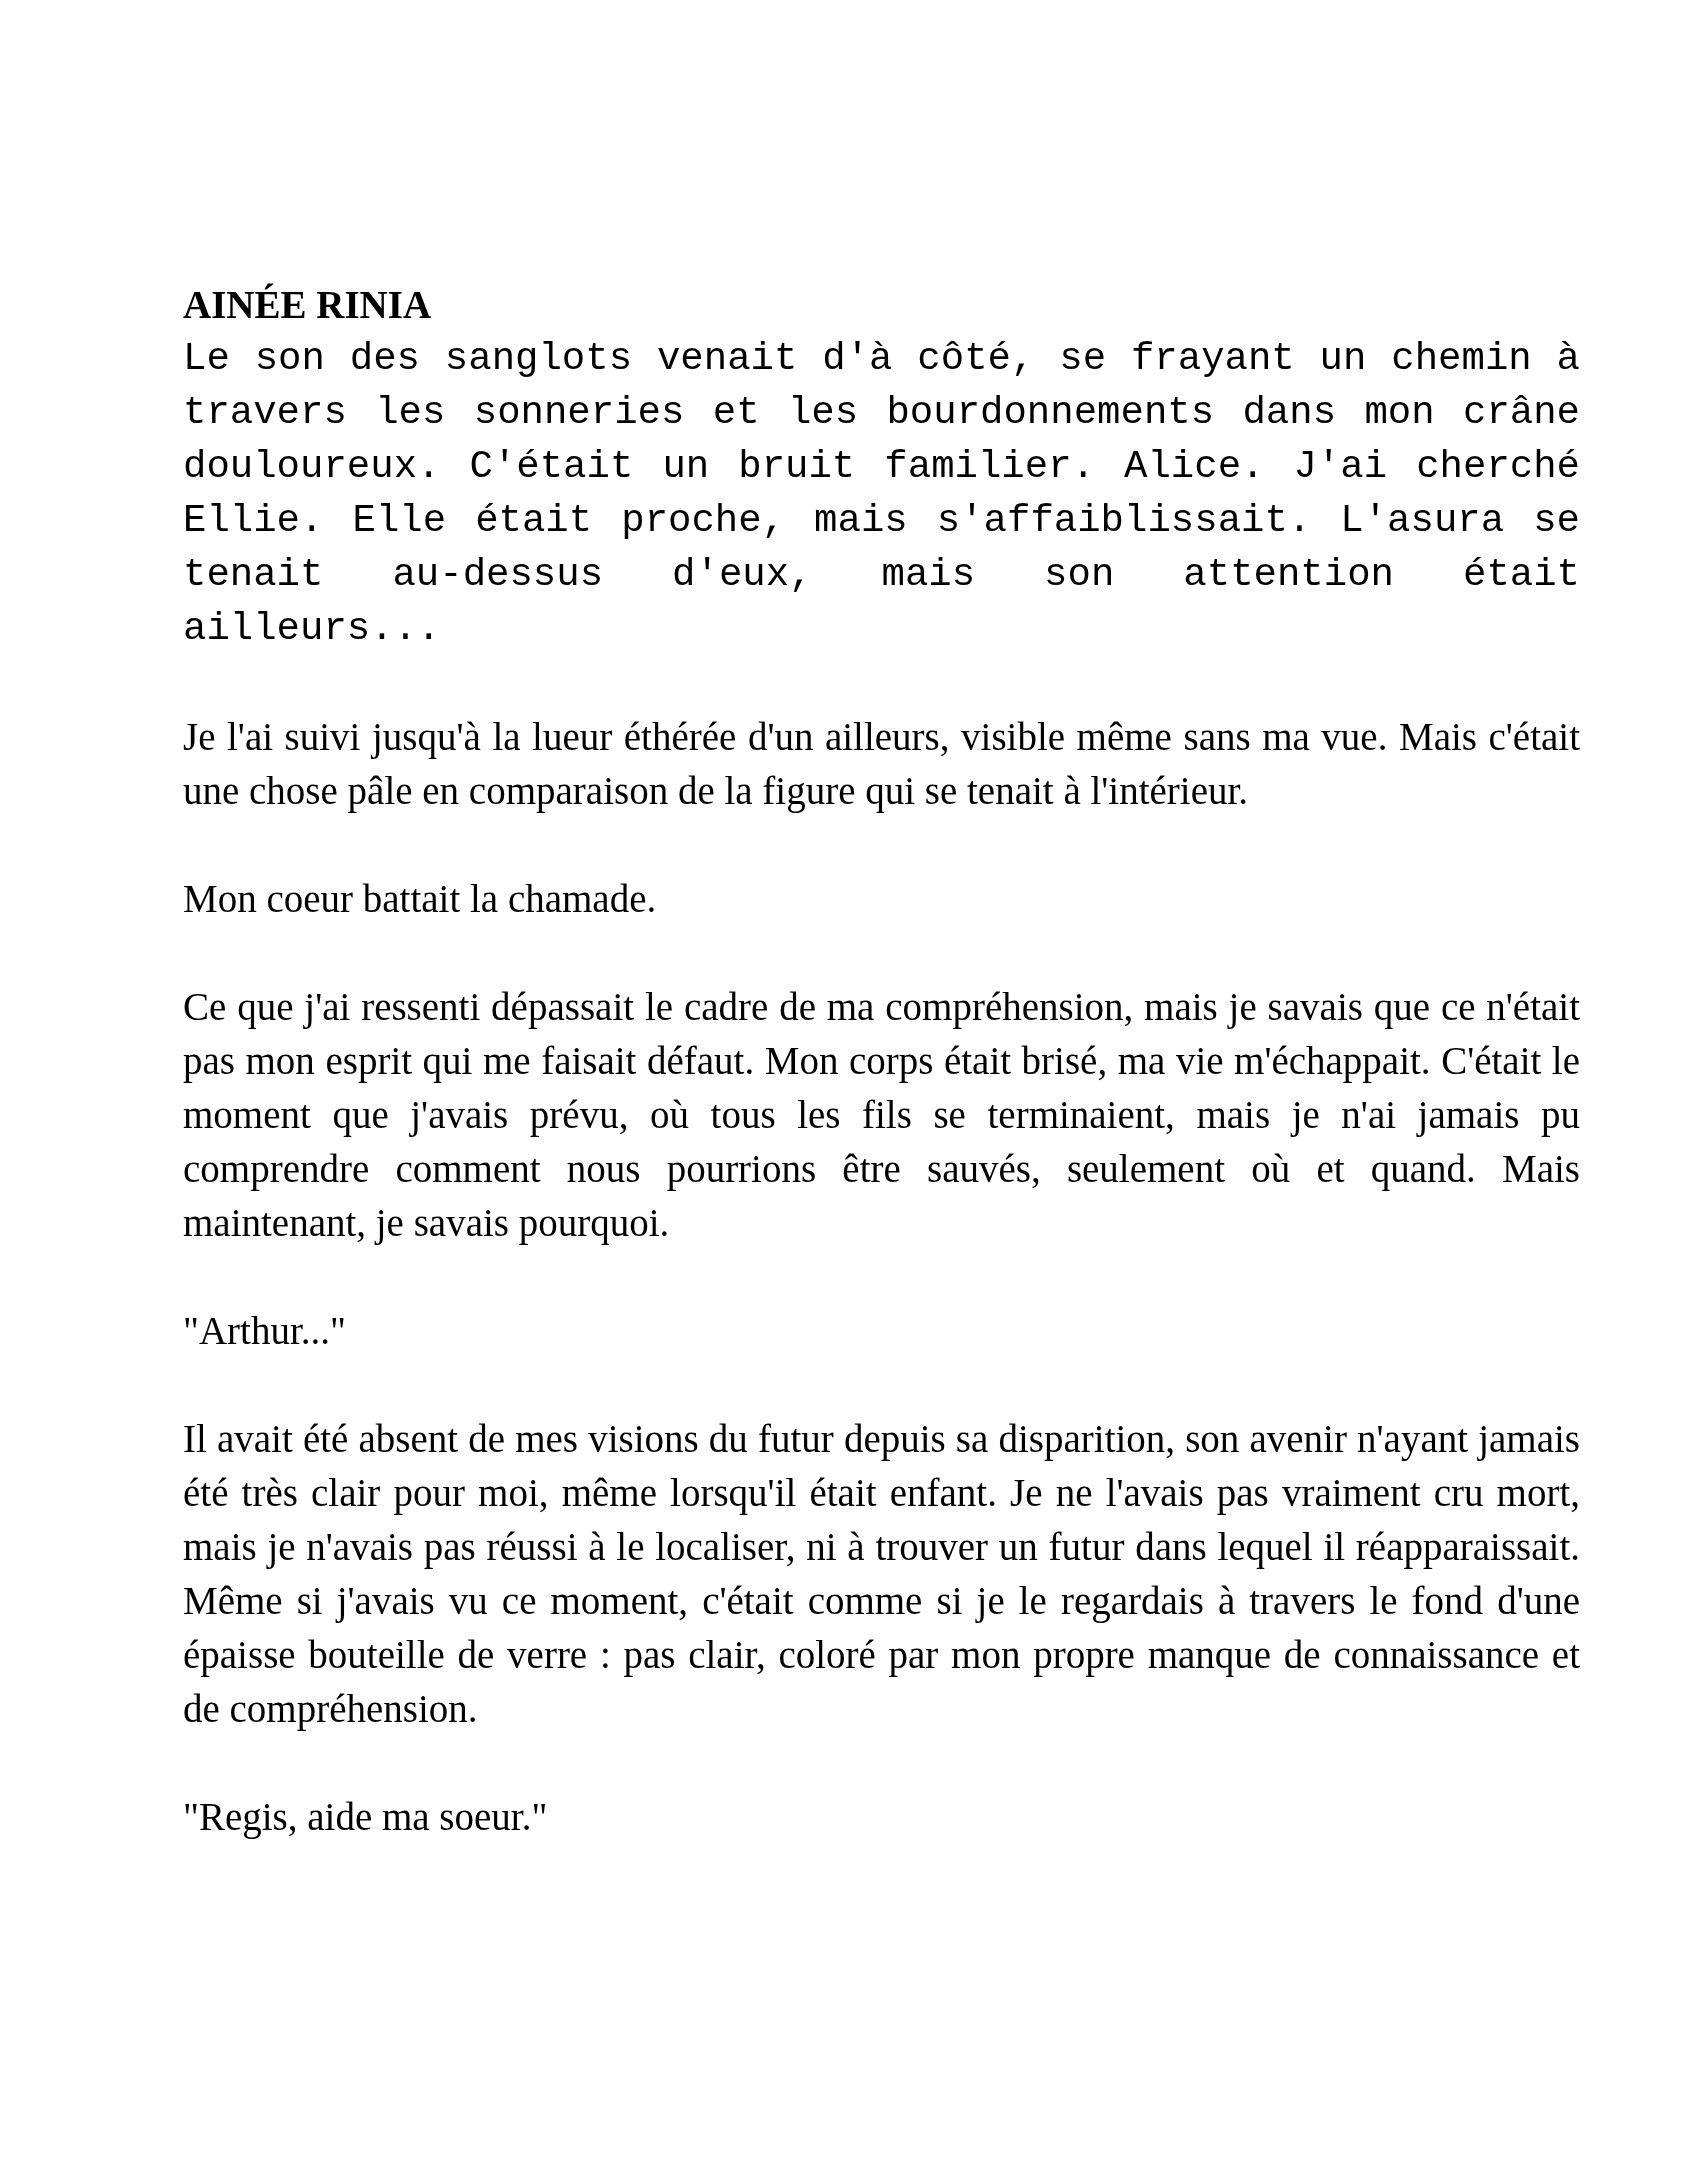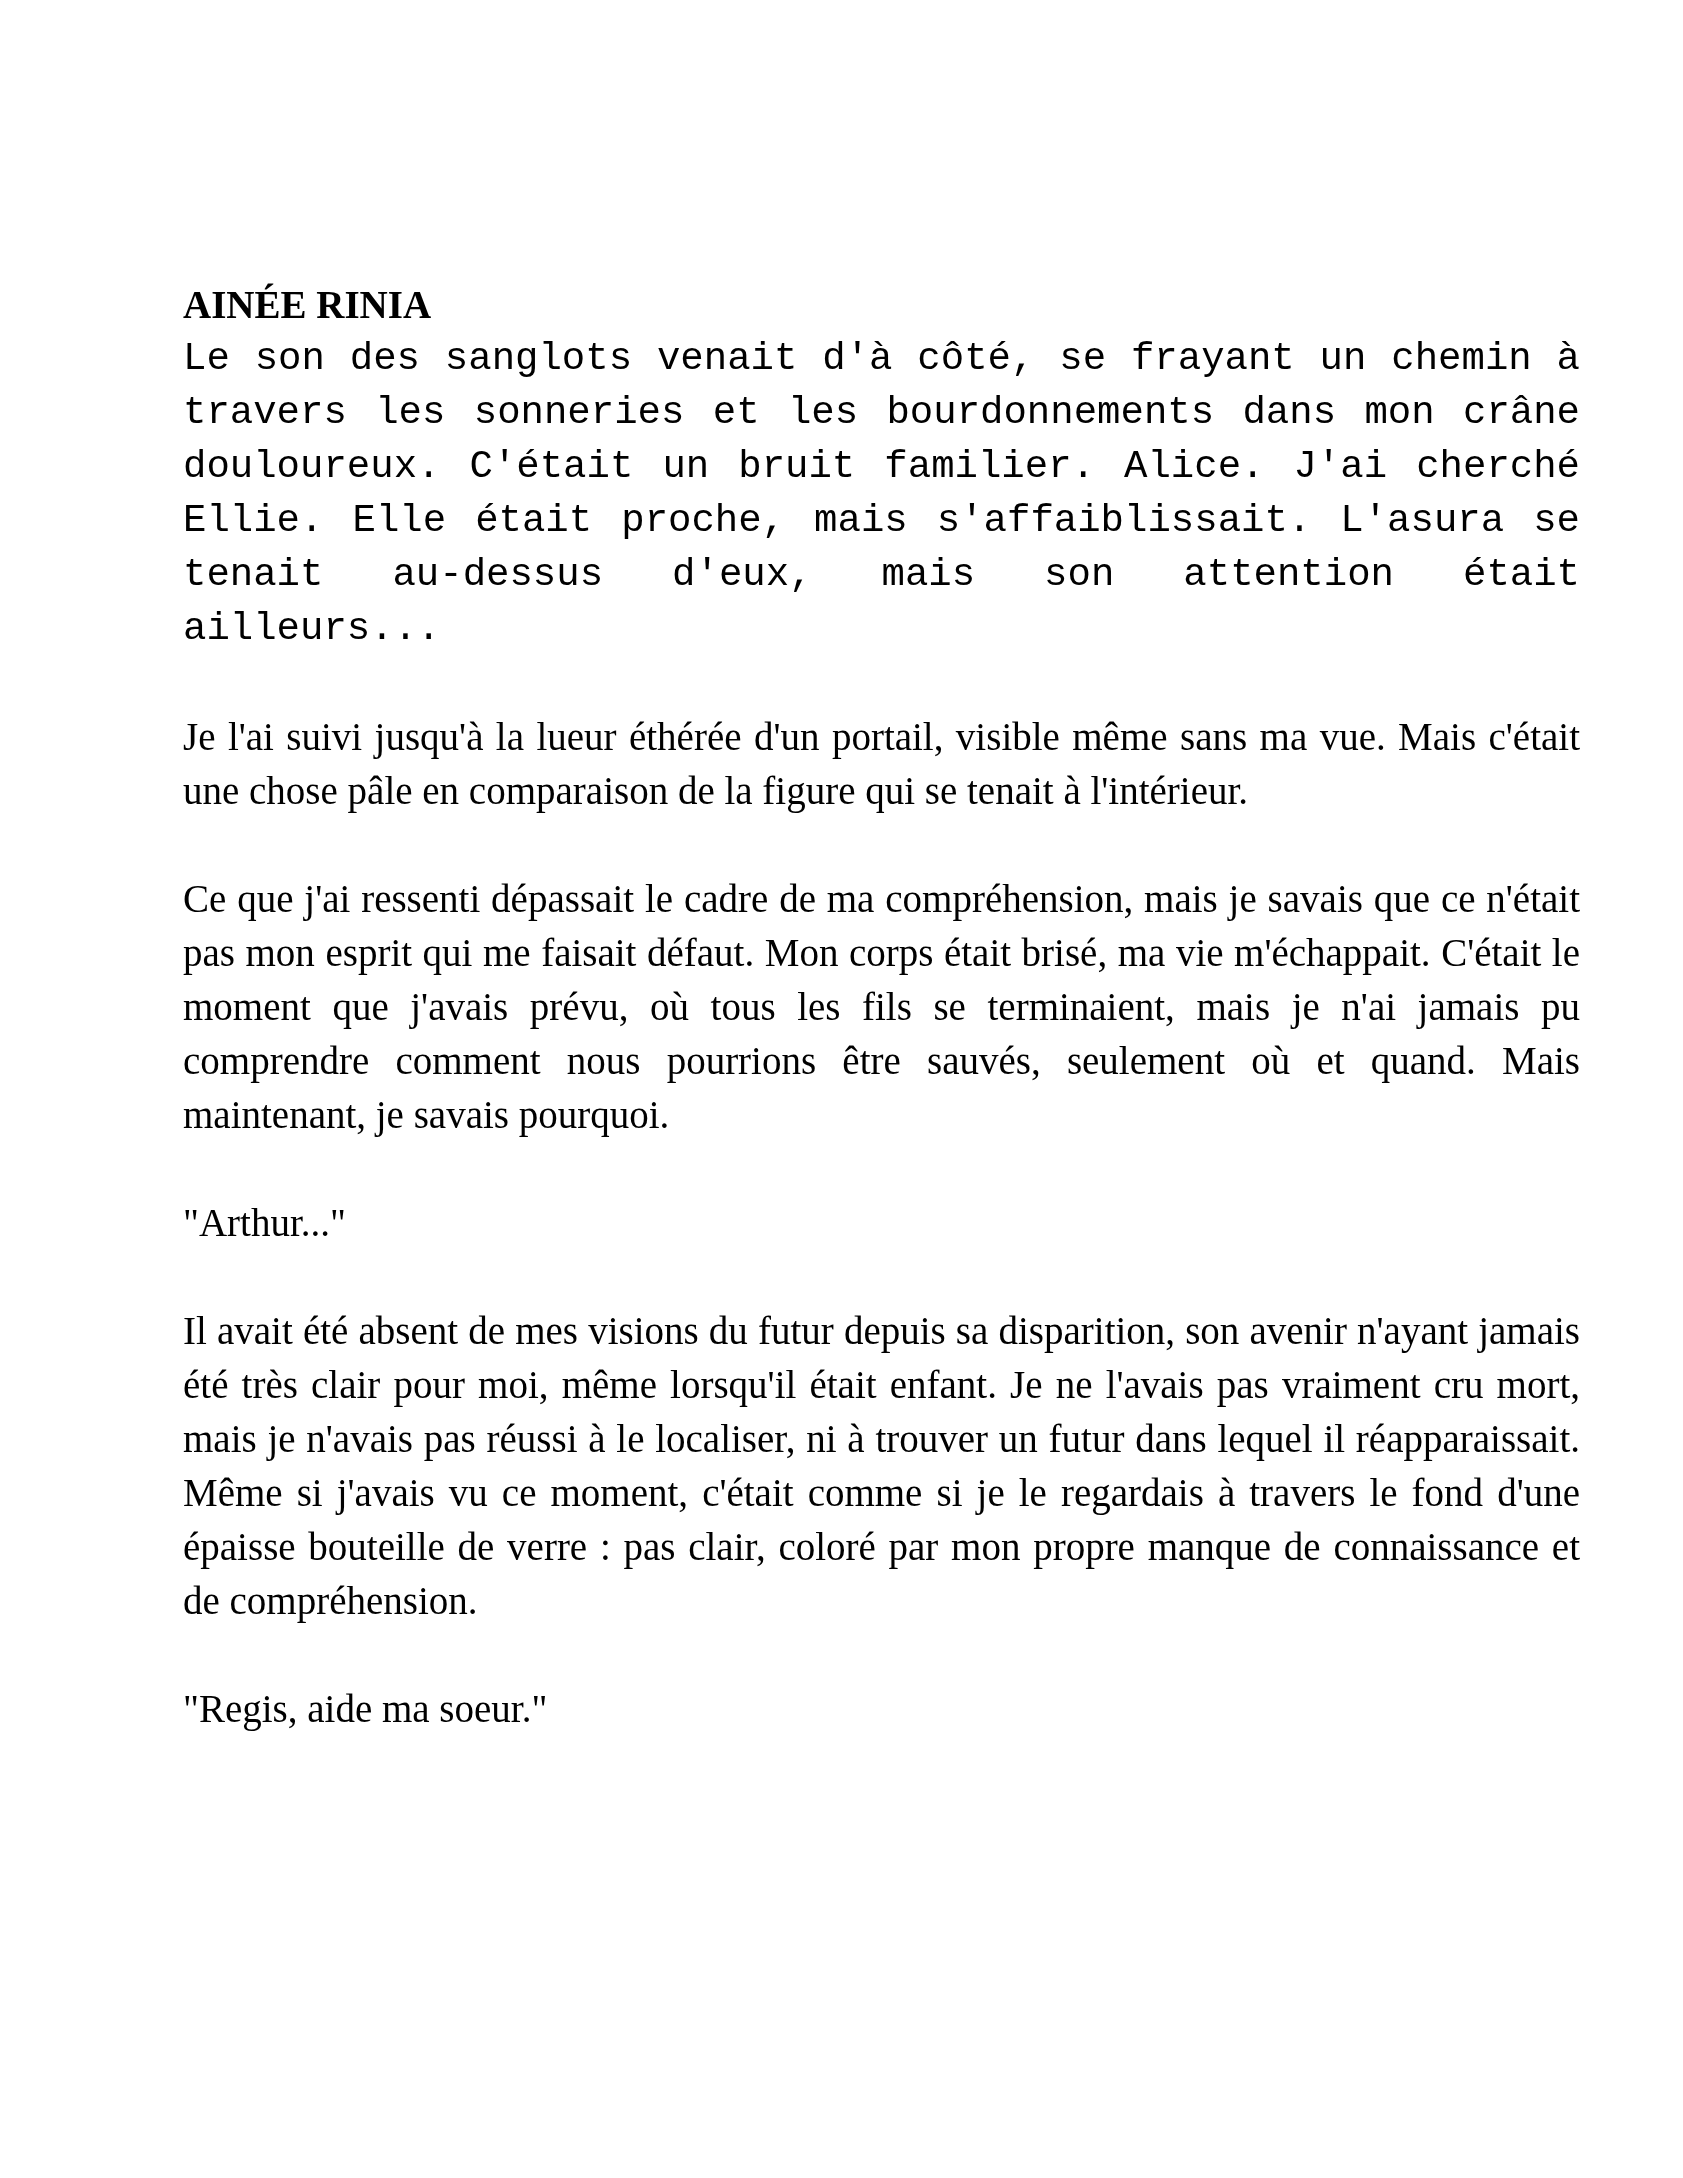--- a/index.html
+++ b/index.html
@@ -36,19 +36,20 @@
     font-family: Liberation Mono, monospace;
   }
 </style>
 </head>
 <body>
 
 <div class="page">
   <h1 class="doc-title">AINÉE RINIA</h1>
 
   <p class="para">Le son des sanglots venait d'à côté, se frayant un chemin à travers les sonneries et les bourdonnements dans mon crâne douloureux. C'était un bruit familier. Alice. J'ai cherché Ellie. Elle était proche, mais s'affaiblissait. L'asura se tenait au-dessus d'eux, mais son attention était ailleurs...</p>
-  <p class="para">Je l'ai suivi jusqu'à la lueur éthérée d'un portail, visible même sans ma vue. Mais c'était une chose pâle en comparaison de la figure qui se tenait à l'intérieur.</p>
+  <p class="para">Je l'ai suivi jusqu'à la lueur éthérée d'un ailleurs, visible même sans ma vue. Mais c'était une chose pâle en comparaison de la figure qui se tenait à l'intérieur.</p>
+  <p class="para">Mon coeur battait la chamade.</p>
   <p class="para">Ce que j'ai ressenti dépassait le cadre de ma compréhension, mais je savais que ce n'était pas mon esprit qui me faisait défaut. Mon corps était brisé, ma vie m'échappait. C'était le moment que j'avais prévu, où tous les fils se terminaient, mais je n'ai jamais pu comprendre comment nous pourrions être sauvés, seulement où et quand. Mais maintenant, je savais pourquoi.</p>
   <p class="para">"Arthur..."</p>
   <p class="para">Il avait été absent de mes visions du futur depuis sa disparition, son avenir n'ayant jamais été très clair pour moi, même lorsqu'il était enfant. Je ne l'avais pas vraiment cru mort, mais je n'avais pas réussi à le localiser, ni à trouver un futur dans lequel il réapparaissait. Même si j'avais vu ce moment, c'était comme si je le regardais à travers le fond d'une épaisse bouteille de verre : pas clair, coloré par mon propre manque de connaissance et de compréhension.</p>
   <p class="para">"Regis, aide ma soeur."</p>
 </div>
 
 
 </body></html>

